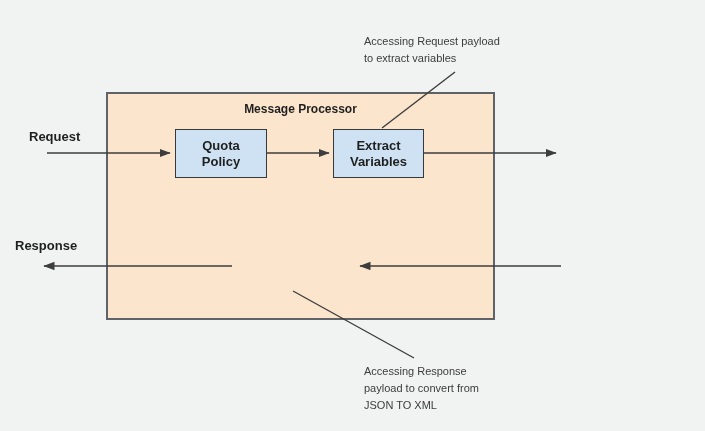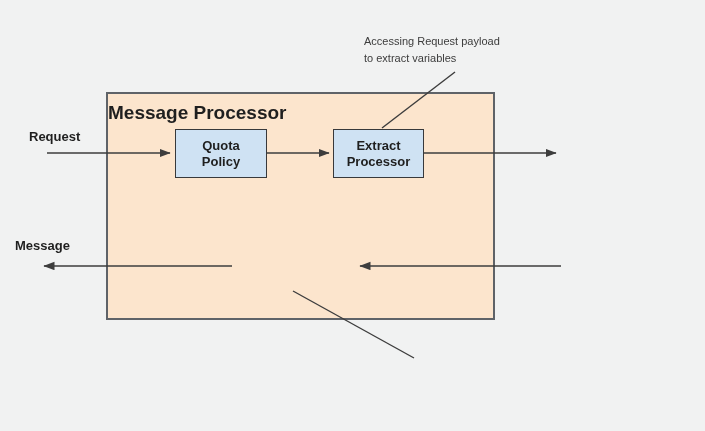--- a/index.html
+++ b/index.html
@@ -12,22 +12,22 @@
     overflow: hidden;
   }
   .box { position: absolute; box-sizing: border-box; }
   .mp-box {
     left: 106px; top: 92px; width: 389px; height: 228px;
     background: var(--processor-fill, #fce5cd);
     border: 2px solid var(--processor-border, #5f6368);
   }
   .mp-title {
     position: absolute; top: 8px; left: 0; width: 100%;
-    text-align: left;
-    font-size: 19px; font-weight: bold;
+    text-align: center;
+    font-size: 12px; font-weight: bold;
     color: var(--text, #1f1f1f);
   }
   .node {
     display: flex; align-items: center; justify-content: center;
     background: var(--node-fill, #cfe2f3);
     border: 1.5px solid var(--node-border, #38393b);
     font-size: 13px; font-weight: bold;
     color: var(--text, #1f1f1f);
     text-align: center;
     white-space: pre-line;
@@ -70,31 +70,34 @@
 <div class="canvas">
 
   <div class="box mp-box">
     <div class="mp-title">Message Processor</div>
   </div>
 
   <div class="box node node-quota">Quota
 Policy</div>
 
   <div class="box node node-extract">Extract
-Processor</div>
+Variables</div>
 
 
 
   <div class="edge-label label-request">Request</div>
 
-  <div class="edge-label label-response">Message</div>
+  <div class="edge-label label-response">Response</div>
 
   <div class="annotation annotation-top">Accessing Request payload
 to extract variables</div>
 
+  <div class="annotation annotation-bottom">Accessing Response
+payload to convert from
+JSON TO XML</div>
 
   <svg class="overlay" viewBox="0 0 705 431" xmlns="http://www.w3.org/2000/svg">
     <defs>
       <marker id="arrowhead" markerWidth="10" markerHeight="8" refX="7.5" refY="3" orient="auto">
         <path d="M0,0 L8,3 L0,6 Z" fill="#3d3d3d"></path>
       </marker>
     </defs>
     <line x1="47" y1="153" x2="170" y2="153" marker-end="url(#arrowhead)"></line>
     <line x1="267" y1="153" x2="329" y2="153" marker-end="url(#arrowhead)"></line>
     <line x1="424" y1="153" x2="556" y2="153" marker-end="url(#arrowhead)"></line>

